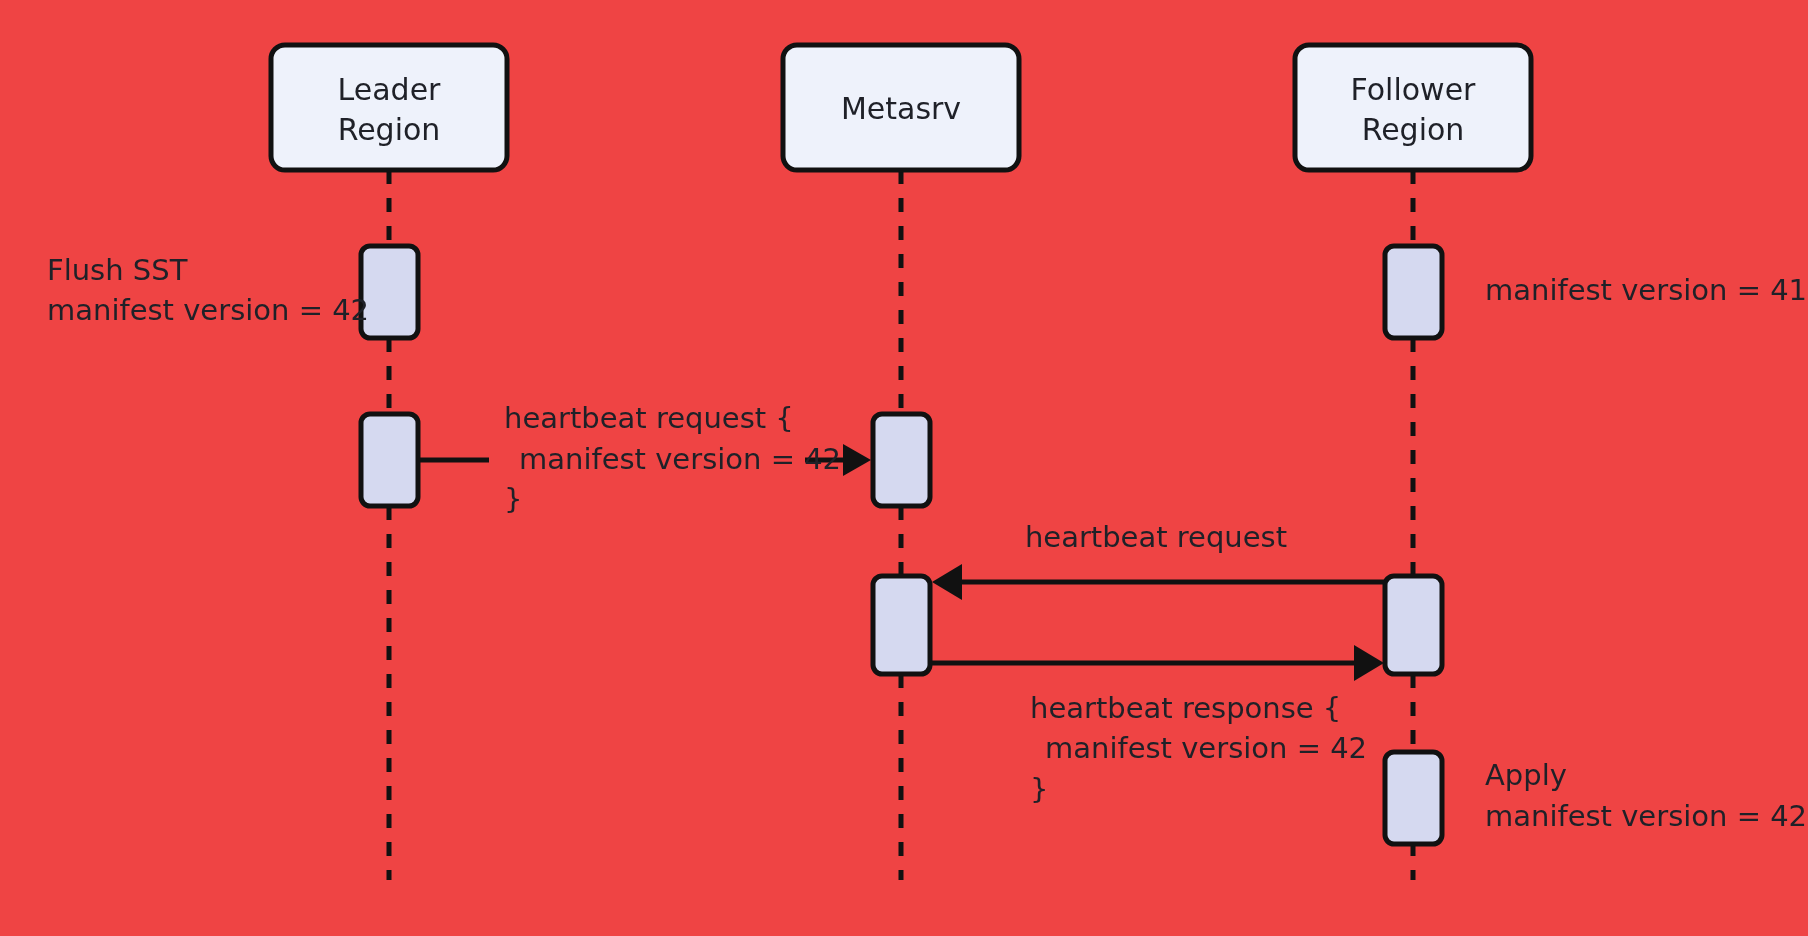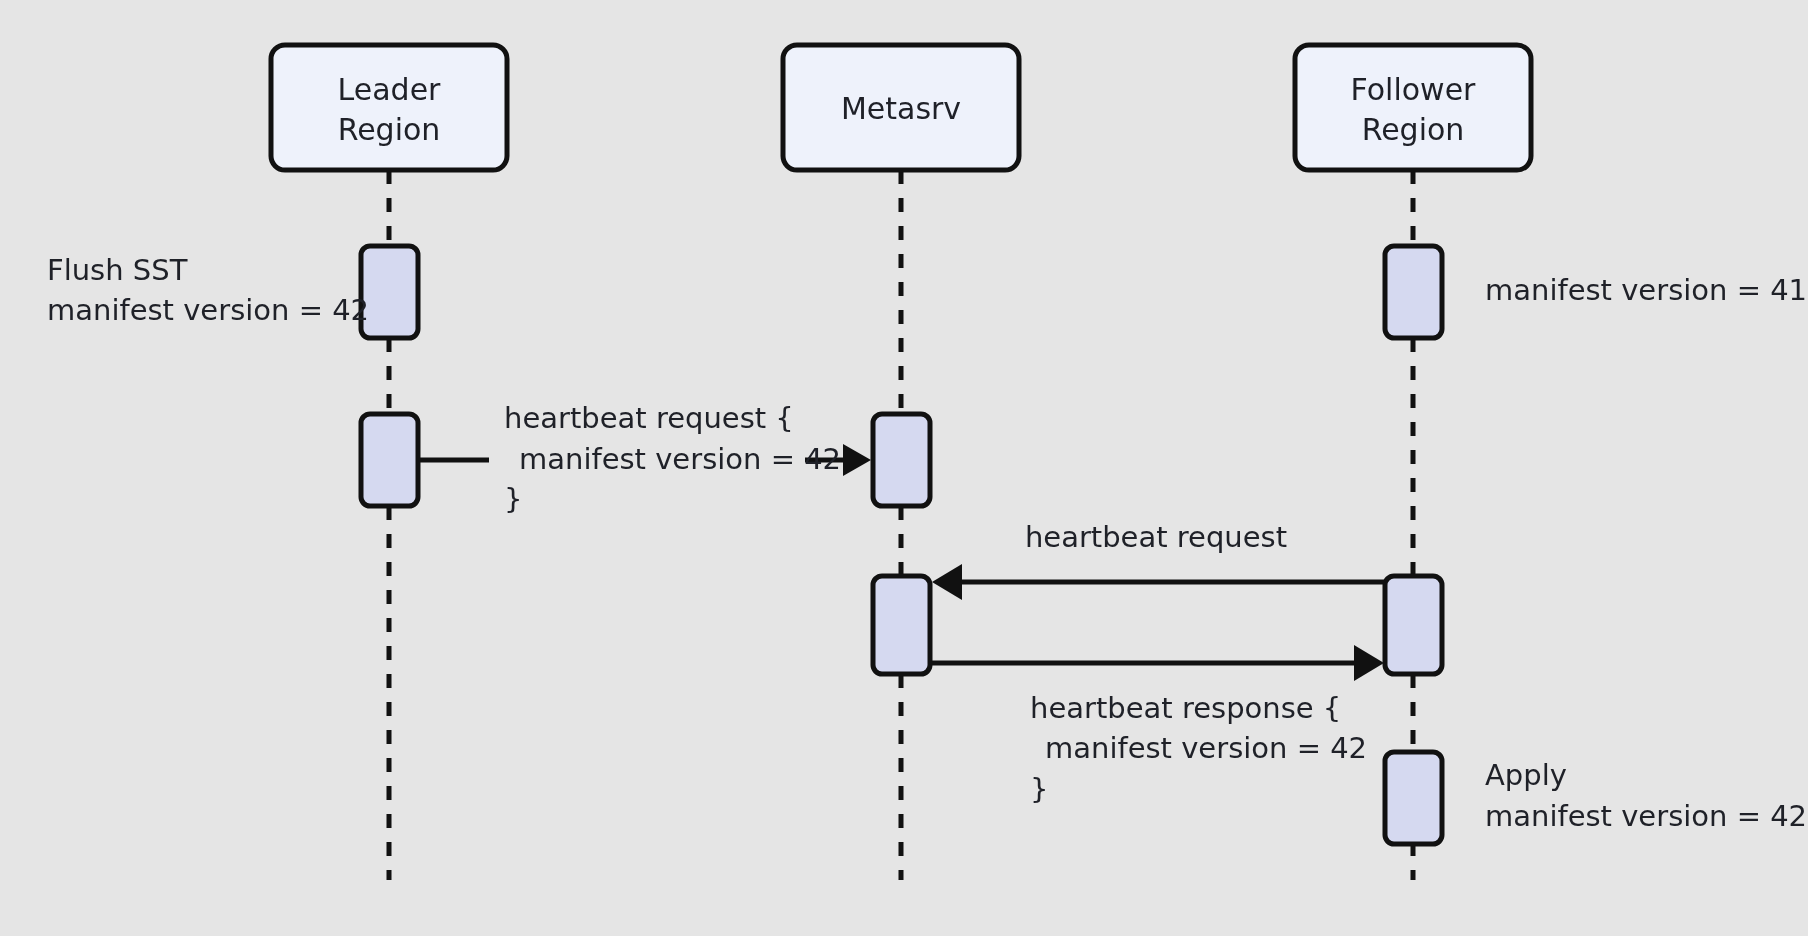--- a/index.html
+++ b/index.html
@@ -10,21 +10,21 @@
   body {
     width: 1808px;
     height: 936px;
     overflow: hidden;
     font-family: "DejaVu Sans", "Liberation Sans", sans-serif;
   }
   #diagram-root {
     position: relative;
     width: 1808px;
     height: 936px;
-    background: #e5e5e5;
+    background: #ef4444;
   }
   svg#seq-svg {
     display: block;
     width: 1808px;
     height: 936px;
   }
   .participant-box {
     fill: #eef2fb;
     stroke: #111111;
     stroke-width: 5;

